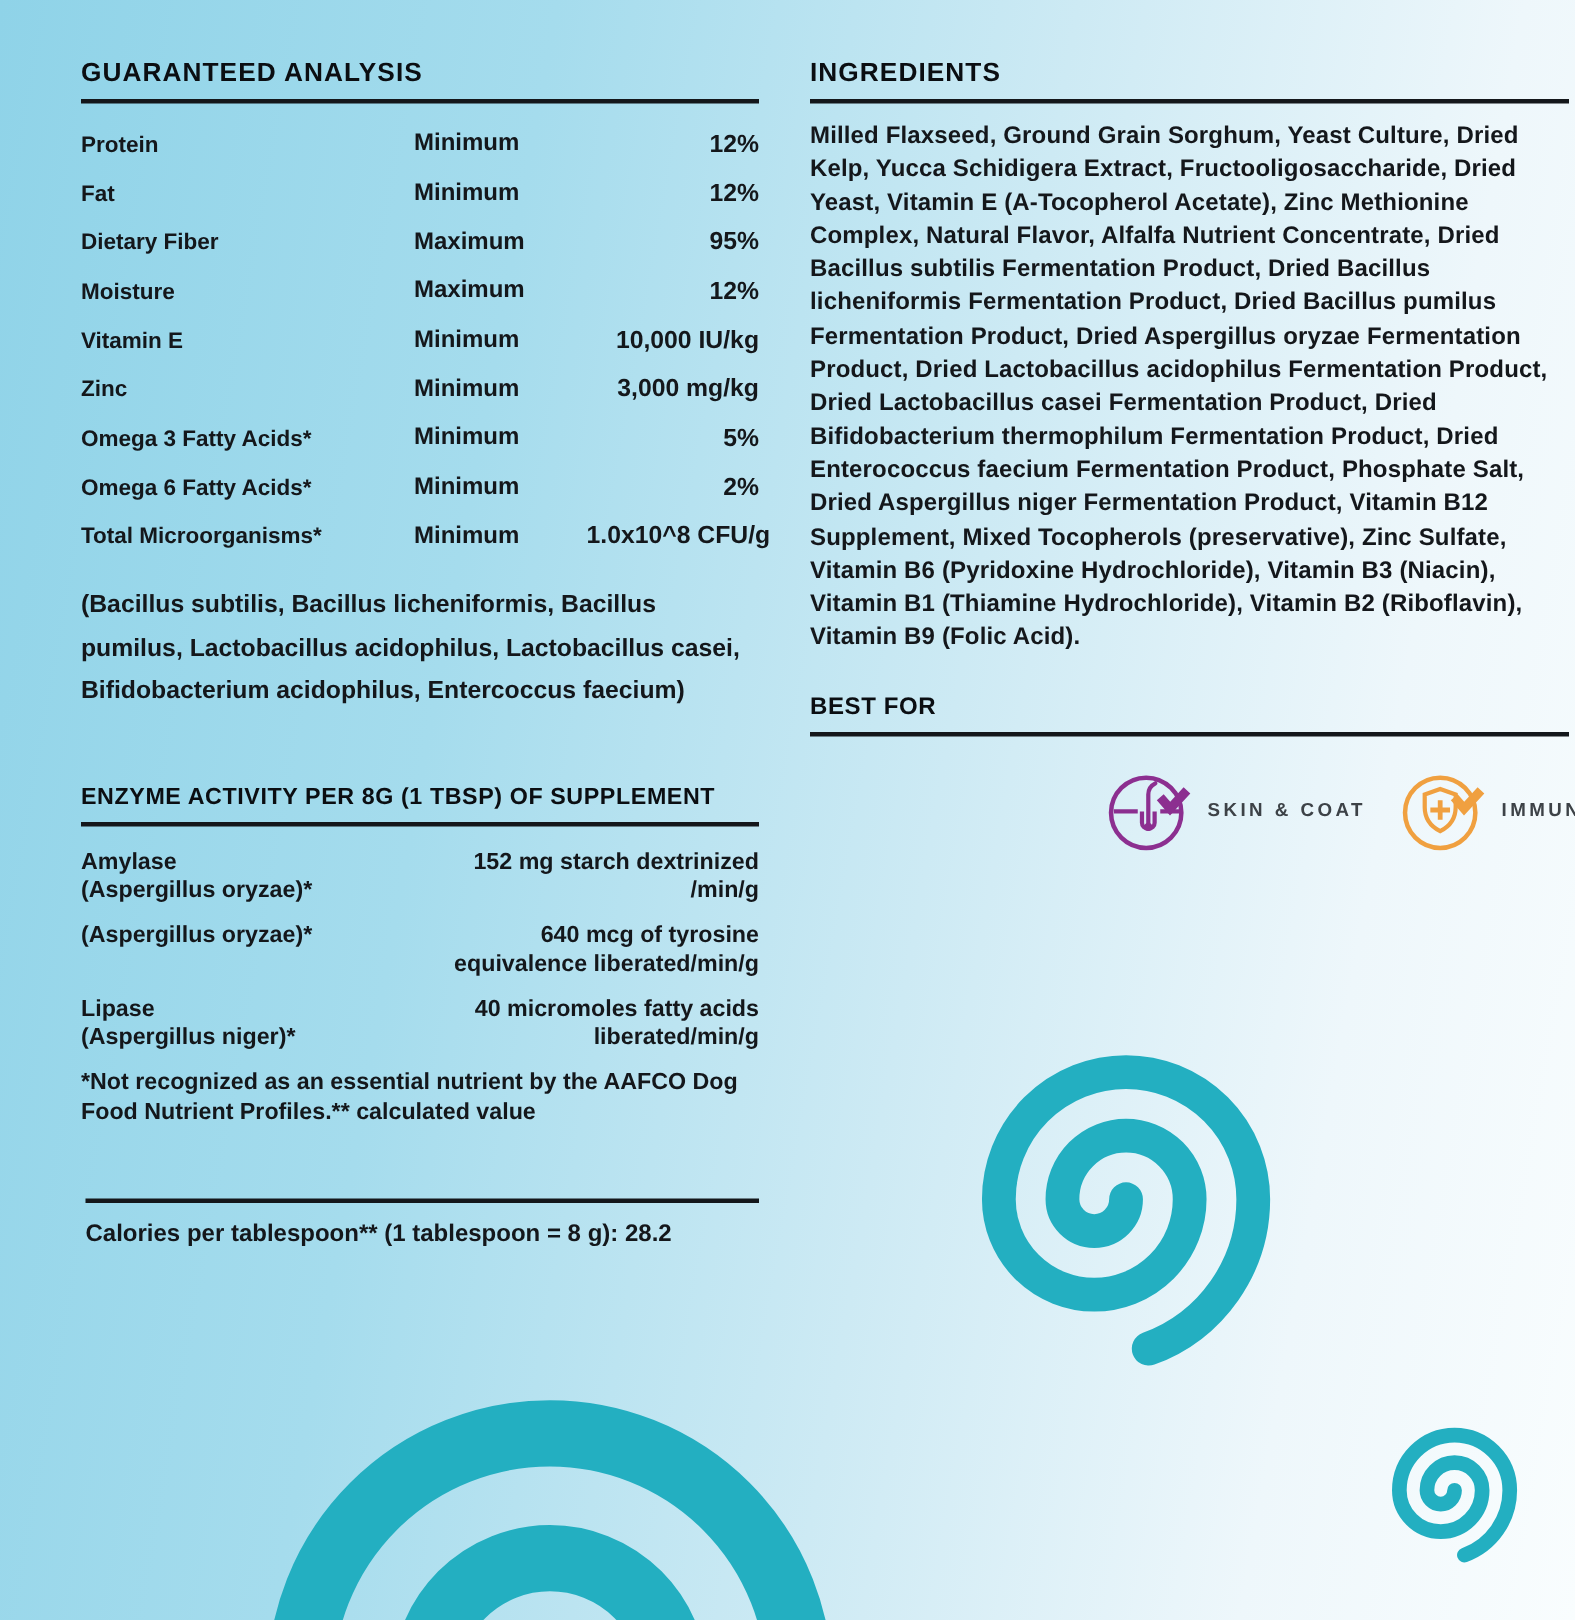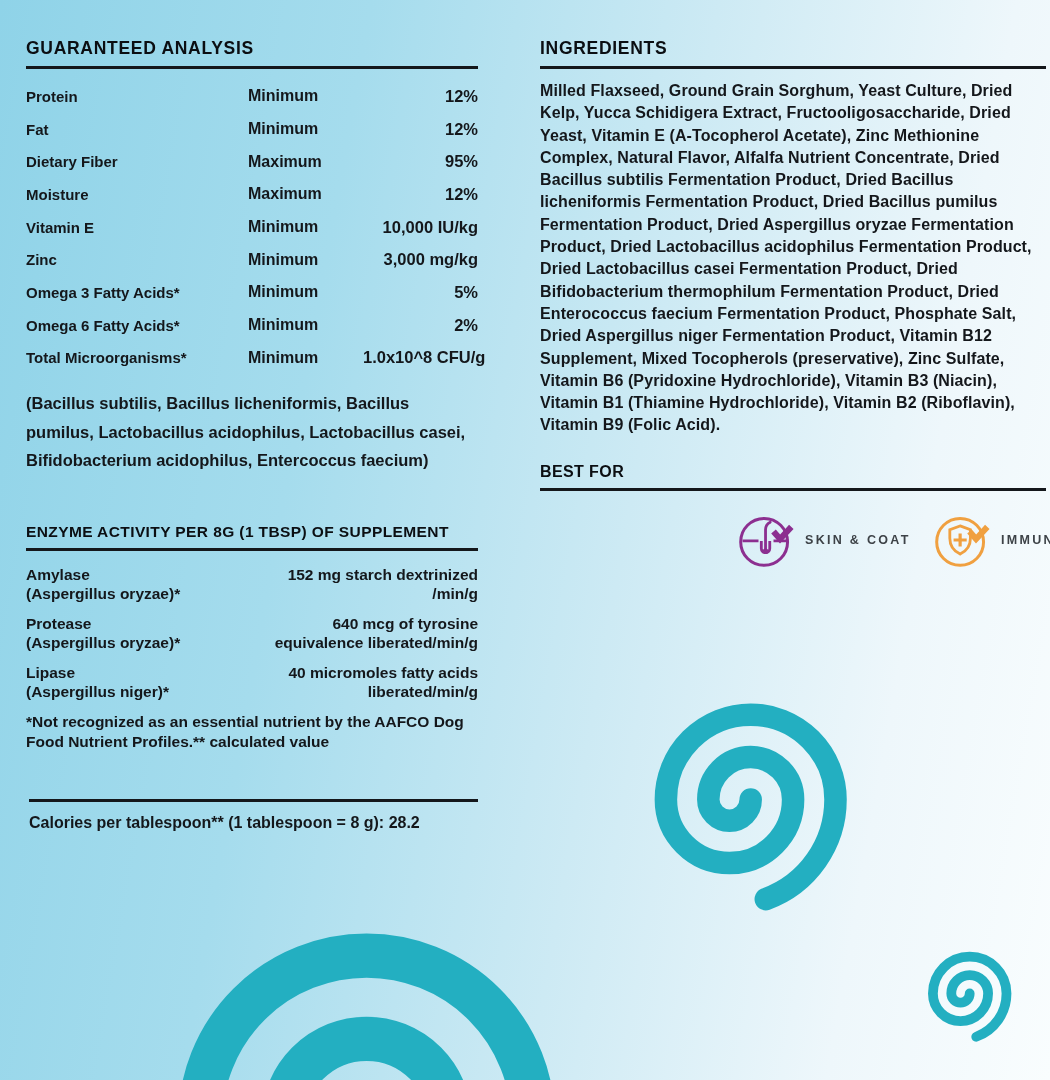--- a/index.html
+++ b/index.html
@@ -3,21 +3,21 @@
 <meta charset="utf-8">
 <style>
   html,body{margin:0;padding:0;}
   body{
     width:1050px;height:1080px;position:relative;overflow:hidden;
     font-family:"Liberation Sans",sans-serif;
     background:linear-gradient(100deg,#8fd3e8 0%,#a5dced 30%,#cdeaf4 58%,#eef7fb 82%,#f9fdfe 100%);
     color:#14171b;
   }
   .col{position:absolute;}
-  .col-left{left:26px;top:38px;width:452px;}
+  .col-left{left:54px;top:38px;width:452px;}
   .col-right{left:540px;top:38px;width:506px;}
   .sec-title{font-weight:bold;font-size:17.5px;letter-spacing:.7px;color:#0b0e12;}
   .sec-title.small{font-size:15.5px;letter-spacing:.4px;}
   .rule{height:3px;background:#14171b;margin-top:7px;}
   
   .ga-table{margin-top:11px;}
   .ga-row{display:grid;grid-template-columns:222px 115px 1fr;align-items:center;height:32.7px;}
   .ga-nutrient{font-weight:bold;font-size:15px;}
   .ga-basis{font-weight:bold;font-size:16px;}
   .ga-value{font-weight:bold;font-size:16.5px;text-align:right;white-space:nowrap;}
@@ -119,21 +119,20 @@
     <div class="enz-row">
       <div>
         <div class="enz-name">Amylase</div>
         <div class="enz-source">(Aspergillus oryzae)*</div>
       </div>
       <div class="enz-value">152 mg starch dextrinized
 /min/g</div>
     </div>
     <div class="enz-row">
       <div>
-        <div class="enz-name">Protease</div>
         <div class="enz-source">(Aspergillus oryzae)*</div>
       </div>
       <div class="enz-value">640 mcg of tyrosine
 equivalence liberated/min/g</div>
     </div>
     <div class="enz-row">
       <div>
         <div class="enz-name">Lipase</div>
         <div class="enz-source">(Aspergillus niger)*</div>
       </div>

